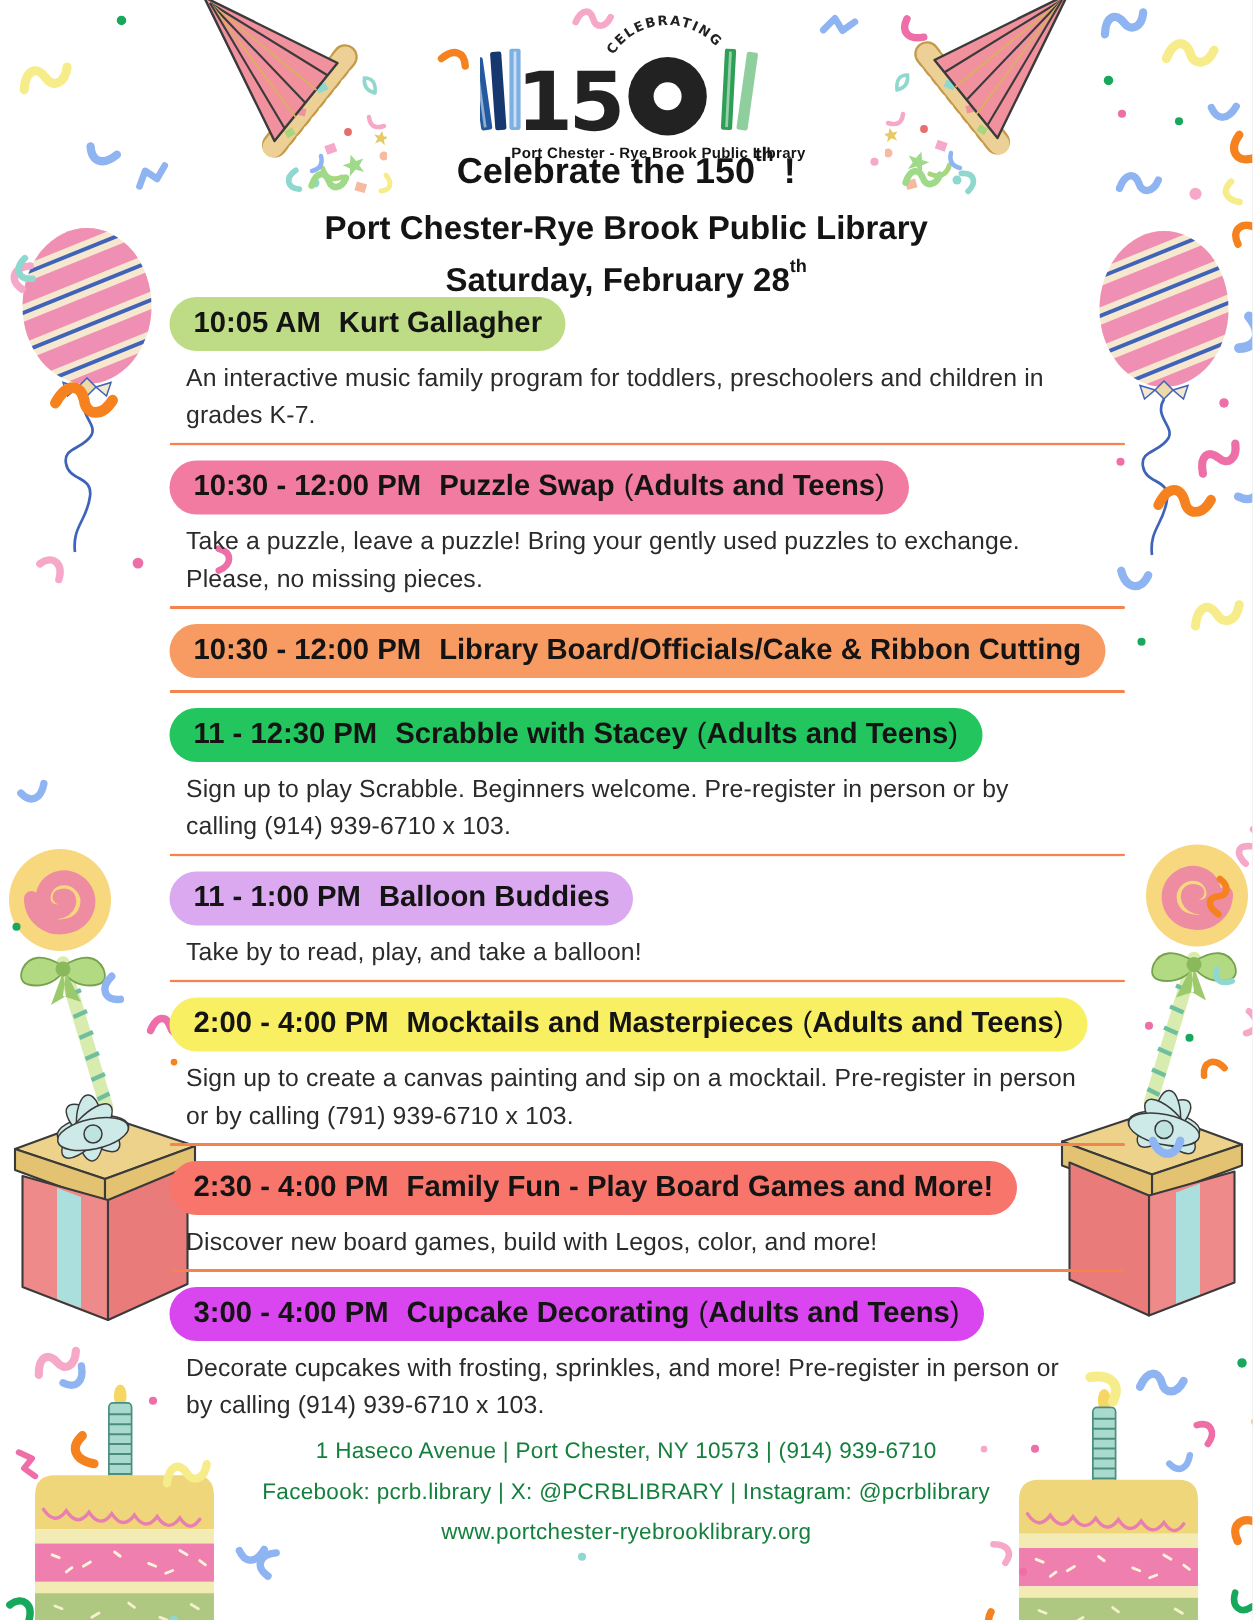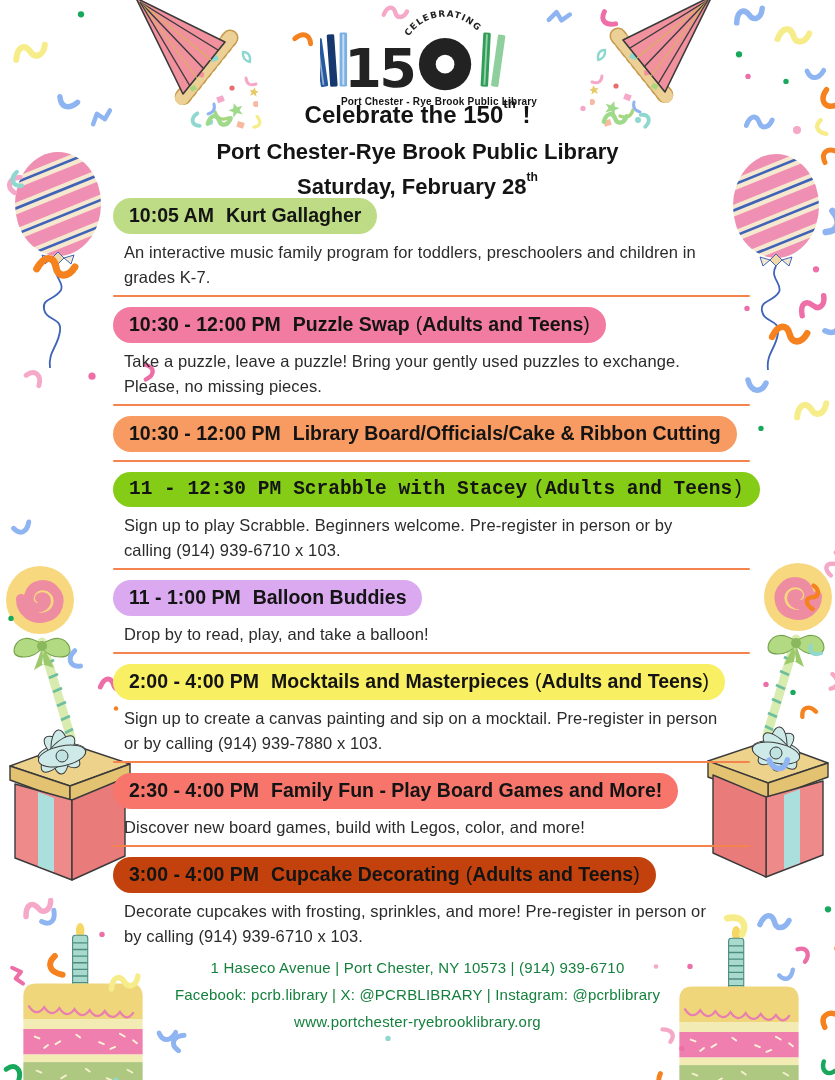--- a/index.html
+++ b/index.html
@@ -456,53 +456,53 @@
 
     <section class="event">
       <div class="pill" style="background: rgb(247, 155, 98);">
         <span class="ev-time">10:30 - 12:00 PM</span><span class="ev-title">Library Board/Officials/Cake &amp; Ribbon Cutting</span>
       </div>
       
       <hr class="divider">
     </section>
 
     <section class="event">
-      <div class="pill" style="background: #84cc16; font-family: Liberation Mono, monospace;">
+      <div class="pill" style="background: #22c55e;">
         <span class="ev-time">11 - 12:30 PM</span><span class="ev-title">Scrabble with Stacey</span><span class="ev-aud"><span class="paren">(</span><b class="aud-text">Adults and Teens</b><span class="paren">)</span></span>
       </div>
       <p class="desc">Sign up to play Scrabble. Beginners welcome. Pre-register in person or by calling (914) 939-6710 x 103.</p>
       <hr class="divider">
     </section>
 
     <section class="event">
       <div class="pill" style="background: rgb(218, 169, 239);">
         <span class="ev-time">11 - 1:00 PM</span><span class="ev-title">Balloon Buddies</span>
       </div>
-      <p class="desc">Drop by to read, play, and take a balloon!</p>
+      <p class="desc">Take by to read, play, and take a balloon!</p>
       <hr class="divider">
     </section>
 
     <section class="event">
       <div class="pill" style="background: rgb(249, 239, 99);">
         <span class="ev-time">2:00 - 4:00 PM</span><span class="ev-title">Mocktails and Masterpieces</span><span class="ev-aud"><span class="paren">(</span><b class="aud-text">Adults and Teens</b><span class="paren">)</span></span>
       </div>
-      <p class="desc">Sign up to create a canvas painting and sip on a mocktail. Pre-register in person or by calling (914) 939-7880 x 103.</p>
+      <p class="desc">Sign up to create a canvas painting and sip on a mocktail. Pre-register in person or by calling (791) 939-6710 x 103.</p>
       <hr class="divider">
     </section>
 
     <section class="event">
       <div class="pill" style="background: rgb(248, 117, 107);">
         <span class="ev-time">2:30 - 4:00 PM</span><span class="ev-title">Family Fun - Play Board Games and More!</span>
       </div>
       <p class="desc">Discover new board games, build with Legos, color, and more!</p>
       <hr class="divider">
     </section>
 
     <section class="event">
-      <div class="pill" style="background: #c2410c;">
+      <div class="pill" style="background: #d946ef;">
         <span class="ev-time">3:00 - 4:00 PM</span><span class="ev-title">Cupcake Decorating</span><span class="ev-aud"><span class="paren">(</span><b class="aud-text">Adults and Teens</b><span class="paren">)</span></span>
       </div>
       <p class="desc">Decorate cupcakes with frosting, sprinkles, and more!  Pre-register in person or by calling (914) 939-6710 x 103.</p>
       
     </section>
   </div>
 
   <div class="footer">
     <div>1 Haseco Avenue | Port Chester, NY 10573 | (914) 939-6710</div>
     <div>Facebook: pcrb.library | X: @PCRBLIBRARY | Instagram: @pcrblibrary</div>

